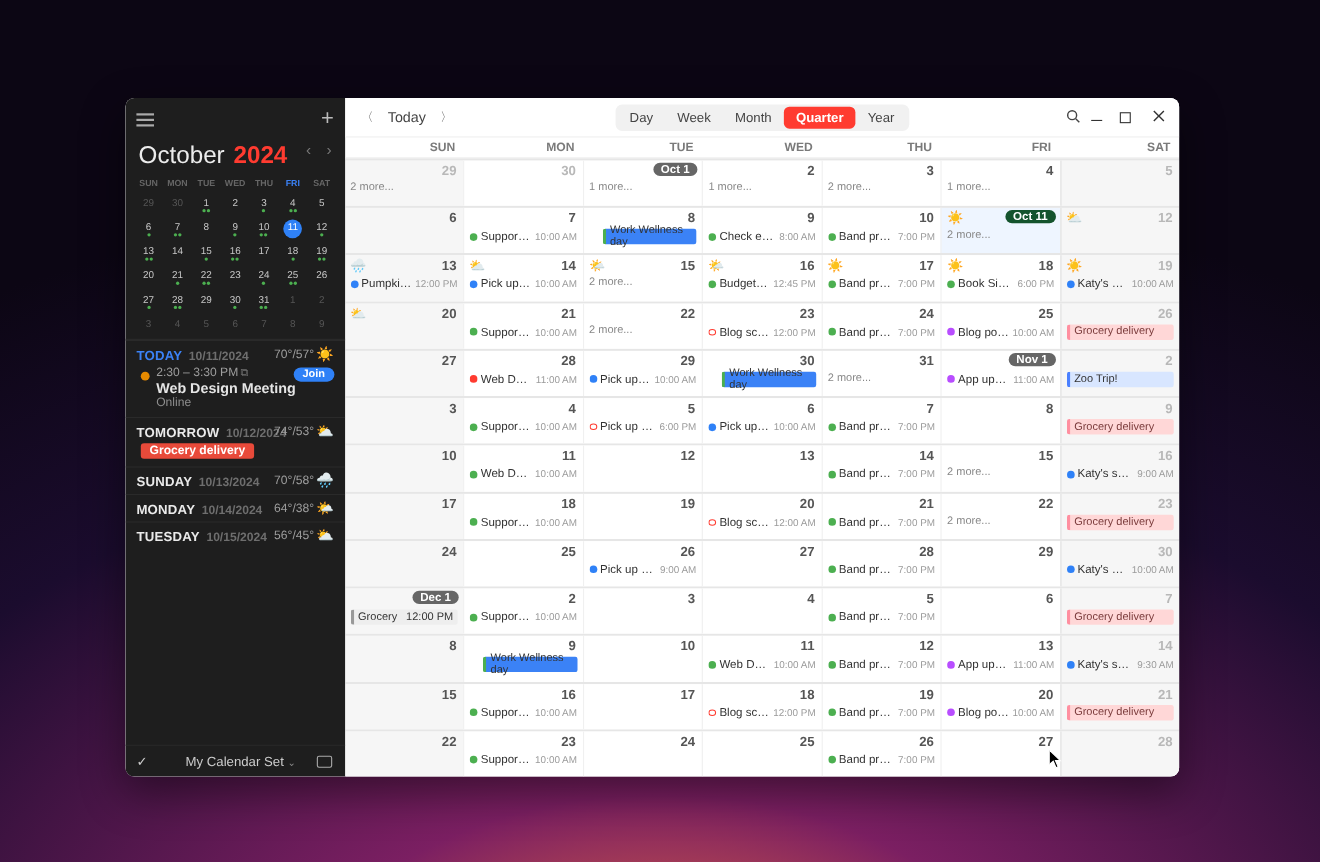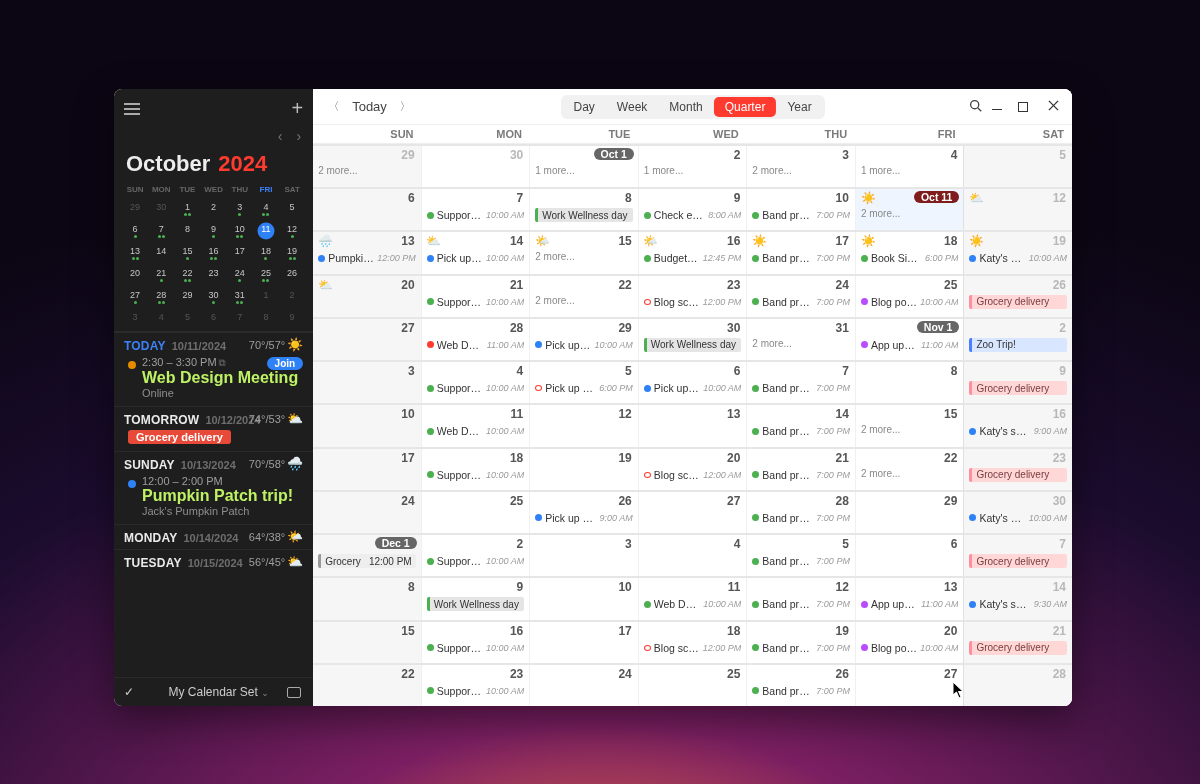--- a/index.html
+++ b/index.html
@@ -6,21 +6,21 @@
   html,body { width:1200px; height:784px; overflow:hidden; font-family:"Segoe UI",Arial,sans-serif; }
   body { background:radial-gradient(ellipse 1200px 780px at 50% 120%,#ff7a3b 0%,#7b1f62 28%,#1b0c2e 70%,#0c0614 100%); }
   .app { position:absolute; left:114px; top:89px; width:958px; height:617px; background:#fff; border-radius:8px; overflow:hidden; box-shadow:0 14px 40px rgba(0,0,0,.45); display:flex; }
   
   .side { width:242px; height:100%; background:#1e1e1e; color:#ddd; display:flex; flex-direction:column; font-size:12px; }
   .side-top { display:flex; align-items:center; justify-content:space-between; padding:8px 10px 4px; }
   .side-top span { cursor:pointer; }
   .ham-line { width:16px; height:2px; background:#aaa; margin:3px 0; }
   .plus { font-size:20px; color:#bbb; font-weight:200; }
   .side-title { display:flex; align-items:baseline; padding:4px 12px 2px; gap:8px; position:relative;}
-  .side-title .m { color:#ededed; font-size:22px; font-weight:700;margin-top:23px;}
+  .side-title .m { color:#ededed; font-size:22px; font-weight:400;}
   .side-title .y { color:#ff3b30; font-size:22px; font-weight:640;}
   .side-title .arr { position:absolute; right:12px; display:flex; gap:14px; color:#777; font-size:14px;}
   .mini { padding:2px 8px 4px; }
   .mini-row { display:flex; font-size:9px; }
   .mini-cell { flex:1; text-align:center; padding:4px 0; position:relative; color:#c7c7c7;}
   .mini-head .mini-cell{ color:#666; font-size:8px; font-weight:600;}
   .mini-head .mini-cell.cur{ color:#3b82f6;}
   .mini .dim{ color:#555; }
   .mini .today{ color:#fff; }
   .mini .today::before{ content:""; position:absolute; left:50%; top:50%; width:17px; height:17px; transform:translate(-50%,-50%); background:#2f81f7; border-radius:50%; z-index:0;}
@@ -34,66 +34,66 @@
   .ag-day-h .label{ letter-spacing:.2px;}
   .ag-day-h .date{ color:#6e6e6e; font-weight:600; font-size:11px;}
   .ag-day-h.plain .label{ color:#eaeaea;}
   .ag-day .temp{ position:absolute; right:28px; top:6px; color:#9e9e9e; font-size:11px;}
   .ag-day .wxicon{ position:absolute; right:10px; top:4px; font-size:13px;}
   .ag-ev { padding:3px 0 3px 18px; position:relative; }
   .ag-ev .dot{ position:absolute; left:4px; top:8px; width:8px; height:8px; border-radius:50%; background:#4caf50;}
   .ag-ev .dot.outline{ background:transparent; border:1.5px solid #ff3b30; width:7px;height:7px;}
   .ag-ev .time{ color:#9e9e9e; font-size:11px;}
   .ag-ev .time .lnk{ color:#6e6e6e; margin-left:2px; font-size:10px;}
-  .ag-ev .title{ color:#bef264; font-size:16px; font-weight:600;}
+  .ag-ev .title{ color:#e5e5e5; font-size:13px; font-weight:600;}
   .ag-ev .loc{ color:#8e8e8e; font-size:11px;}
   .ag-chip{ display:inline-block; background:#e84a3a; color:#fff; font-size:11px; font-weight:600; padding:1px 8px; border-radius:3px; margin:3px 0 3px 4px;}
   .join{ position:absolute; right:10px; background:#2f81f7; color:#fff; font-size:10px; font-weight:600; padding:1px 8px; border-radius:9px;}
   .side-bottom { border-top:1px solid #2a2a2a; padding:7px 10px; display:flex; align-items:center; color:#ccc; font-size:12px; position:relative;}
   .side-bottom .chk{ font-size:12px;}
   .side-bottom .mid{ flex:1; text-align:center;}
   .side-bottom .caret{ font-size:9px; color:#888;}
   .side-bottom .panels{ width:14px;height:11px;border:1.2px solid #aaa; border-radius:2px; position:absolute; right:12px;}
   
   .main { flex:1; display:flex; flex-direction:column; background:#fafafa; }
   .toolbar { height:36px; background:#fff; border-bottom:1px solid #eee; display:flex; align-items:center; padding:0 10px; gap:8px; font-size:13px; color:#444;}
   .toolbar .nav-ar{ color:#666; padding:0 5px; font-size:11px;}
   .seg { position:absolute; left:50%; transform:translateX(-50%); display:flex; background:#f1f1f1; border-radius:6px; padding:2px;}
   .seg span{ padding:3px 11px; border-radius:5px; font-size:12px; color:#444;}
-  .seg span.active{ background:#ff3b30; color:#fff; font-weight:400;}
+  .seg span.active{ background:#ff3b30; color:#fff; font-weight:700;}
   .toolbar .spacer{ flex:1; }
   .toolbar .tool{ width:18px; text-align:center; color:#333; font-size:13px;}
   .search svg{ width:13px;height:13px; stroke:#444; fill:none; stroke-width:1.6;}
   .min{ width:10px; border-top:1.3px solid #333; margin-top:6px;}
   .max{ width:10px;height:10px;border:1.3px solid #333;}
   .cls svg{ width:11px;height:11px; stroke:#333; stroke-width:1.4;}
   
   .grid-wrap{ flex:1; overflow:hidden; }
   .grid{ width:100%; height:100%; display:flex; flex-direction:column;}
   .wd-head{ display:flex; border-bottom:1px solid #eee; background:#fff;}
   .wd-head div{ flex:1; text-align:right; padding:3px 8px; font-size:11px; color:#7a7a7a; font-weight:600;}
   .weeks{ flex:1; display:flex; flex-direction:column; }
   .wk{ flex:1; display:flex; border-top:2px solid #e6e6e6; min-height:0; }
   .cell{ flex:1; min-width:0; border-left:1px solid #f0f0f0; padding:2px 5px 0; position:relative; font-size:10.5px; background:#fff;}
   .cell.sun{ border-left:none; background:#f6f6f6;}
   .cell.sat{ background:#f6f6f6; border-left:1px solid #e0e0e0;}
   .cell .num{ position:absolute; top:2px; right:6px; color:#555; font-weight:600; font-size:12px;}
   .cell .num.dim{ color:#b8b8b8;}
   .cell .pill{ display:inline-block; background:#666; color:#fff; font-size:10.5px; font-weight:700; padding:0 7px; border-radius:9px; position:absolute; top:2px; right:4px;}
   .cell.today{ background:#eef5ff; }
-  .cell.today .pill{ background:#7f1d1d; }
+  .cell.today .pill{ background:#14532d; }
   .cell .wx{ position:absolute; left:5px; top:2px; font-size:12px;}
   .cell .body{ margin-top:17px; display:flex; flex-direction:column; gap:2px; }
   .ev{ display:flex; align-items:center; white-space:nowrap; overflow:hidden; height:14px; position:relative;}
   .ev .edot{ width:7px;height:7px;border-radius:50%; flex:0 0 7px; margin-right:3px;}
   .ev .edot.out{ background:transparent; border:1.5px solid #ff3b30; width:6px;height:6px;}
   .ev .etxt{ flex:1; overflow:hidden; text-overflow:ellipsis; color:#333;}
-  .ev .etime{ color:#9a9a9a; font-size:9px; margin-left:3px;font-style:italic;}
+  .ev .etime{ color:#9a9a9a; font-size:9px; margin-left:3px;}
   .bar{ height:14px; border-radius:2px; padding:0 4px; color:#333; font-size:10px; display:flex; align-items:center; border-left:3px solid;}
-  .bar.green{ background:#e5e5e5; border-color:#4caf50;}
+  .bar.green{ background:#3b82f6; border-color:#4caf50;margin-left:12px;}
   .bar.pink { background:#ffd7d7; border-color:#ff8fa0; color:#7a3b3b;}
   .bar.blue { background:#d8e6ff; border-color:#4a80ff;}
   .bar.gray { background:#eee; border-color:#999;}
   .more-link{ color:#888; font-size:10px;}
   
   .cursor{ position:absolute; width:12px; height:17px; pointer-events:none; z-index:50;}
   .cursor svg{ width:100%; height:100%;}
 </style>
 </head>
 <body>
@@ -255,26 +255,20 @@
             <span class="label">TOMORROW</span>
             <span class="date">10/12/2024</span>
           </div><span class="temp">74°/53°</span><span class="wxicon">⛅</span><span class="ag-chip">Grocery delivery</span></div>
         <div class="ag-day">
           <div class="ag-day-h plain">
             <span class="label">SUNDAY</span>
             <span class="date">10/13/2024</span>
           </div>
           <span class="temp">70°/58°</span>
           <span class="wxicon">🌧️</span>
-          <div class="ag-ev">
-            <span class="dot" style="background: rgb(47, 129, 247);"></span>
-            <div class="time">12:00 – 2:00 PM</div>
-            <div class="title">Pumpkin Patch trip!</div>
-            <div class="loc">Jack's Pumpkin Patch</div>
-          </div>
         </div>
         <div class="ag-day">
           <div class="ag-day-h plain">
             <span class="label">MONDAY</span>
             <span class="date">10/14/2024</span>
           </div>
           <span class="temp">64°/38°</span>
           <span class="wxicon">🌤️</span>
         </div>
         <div class="ag-day">

